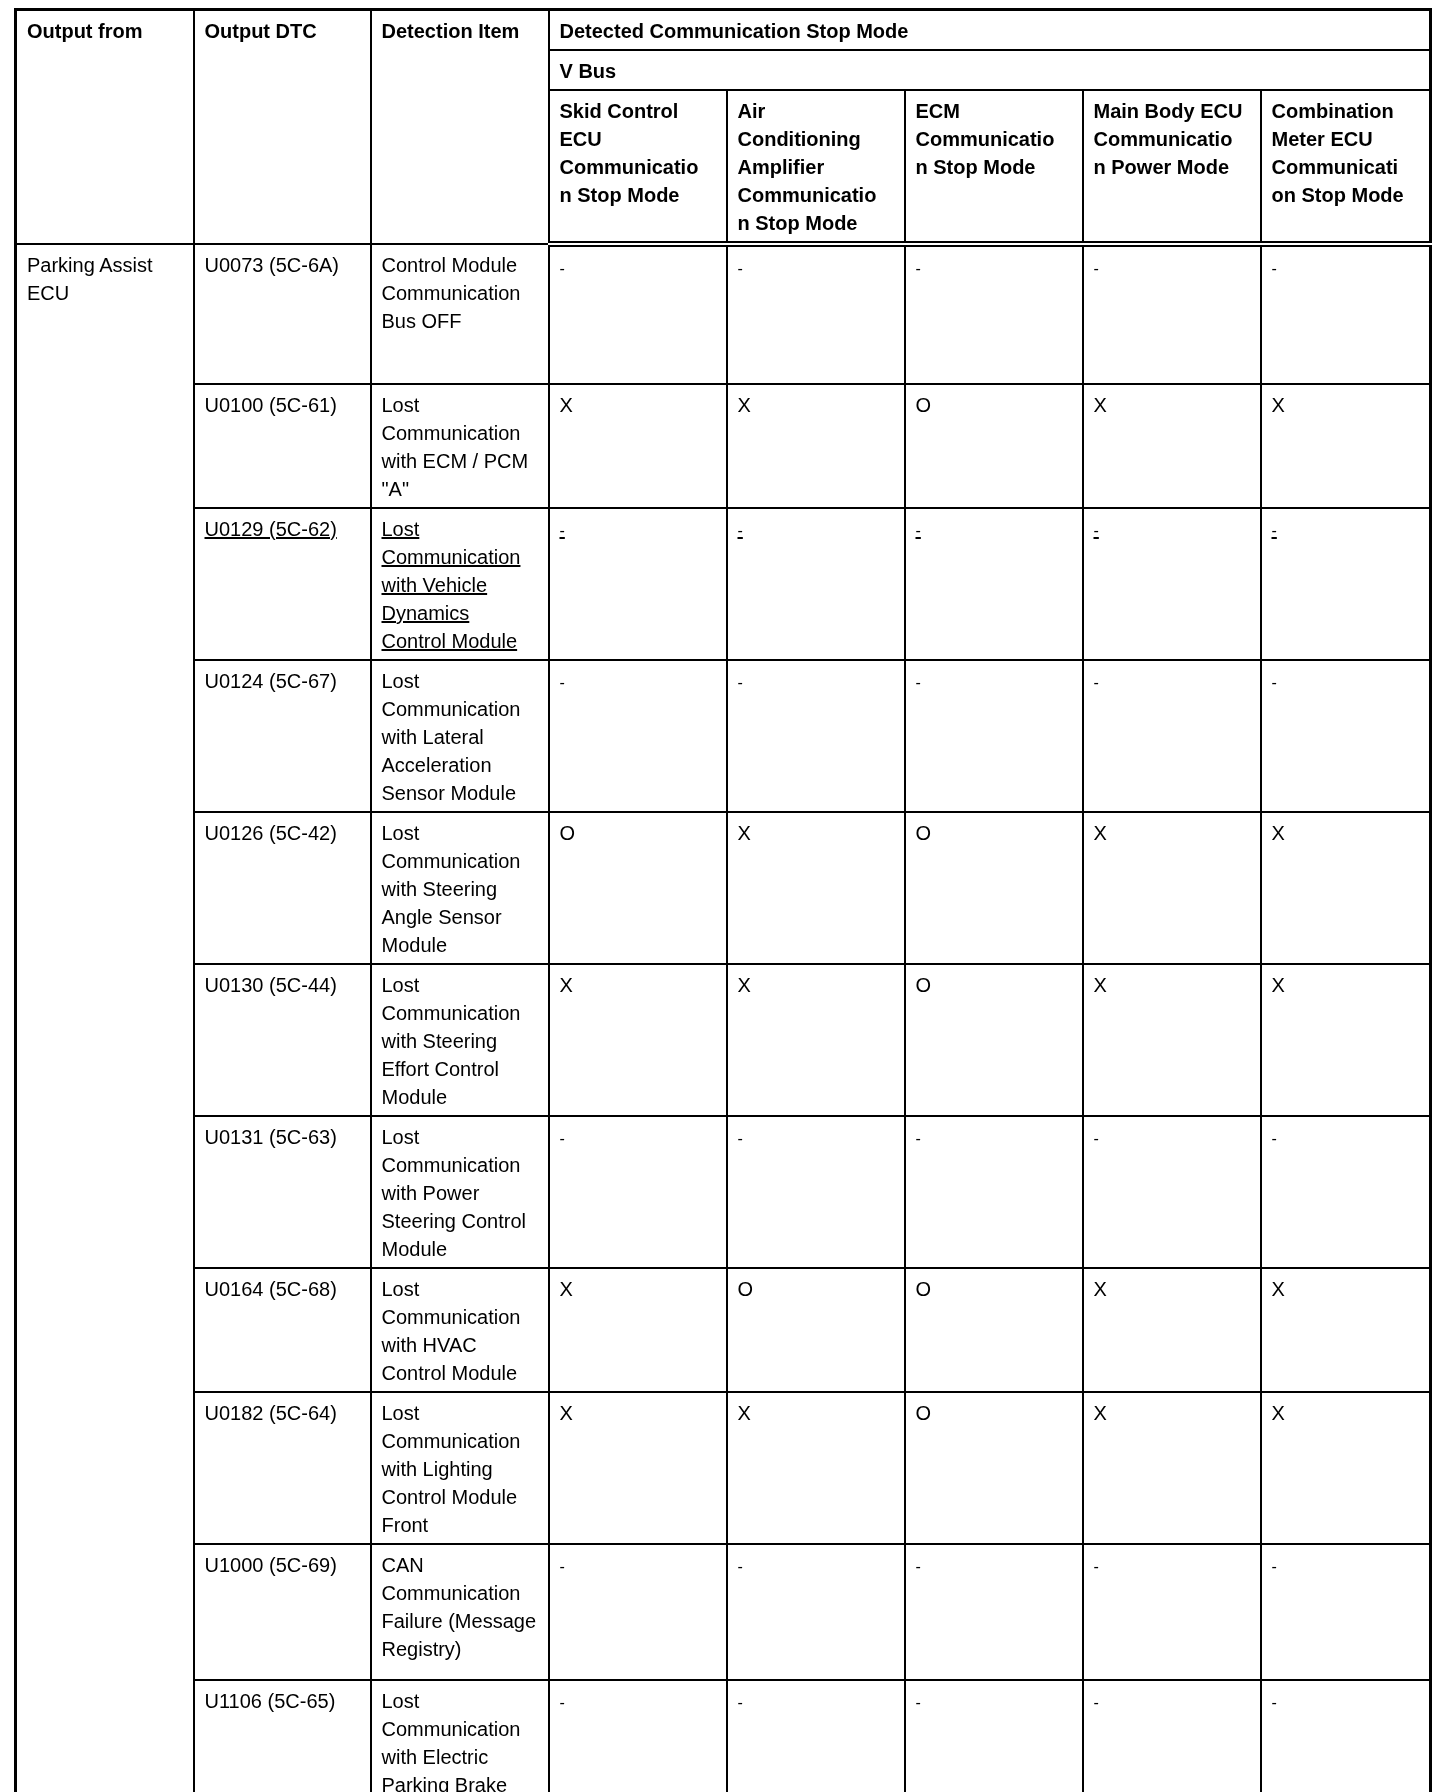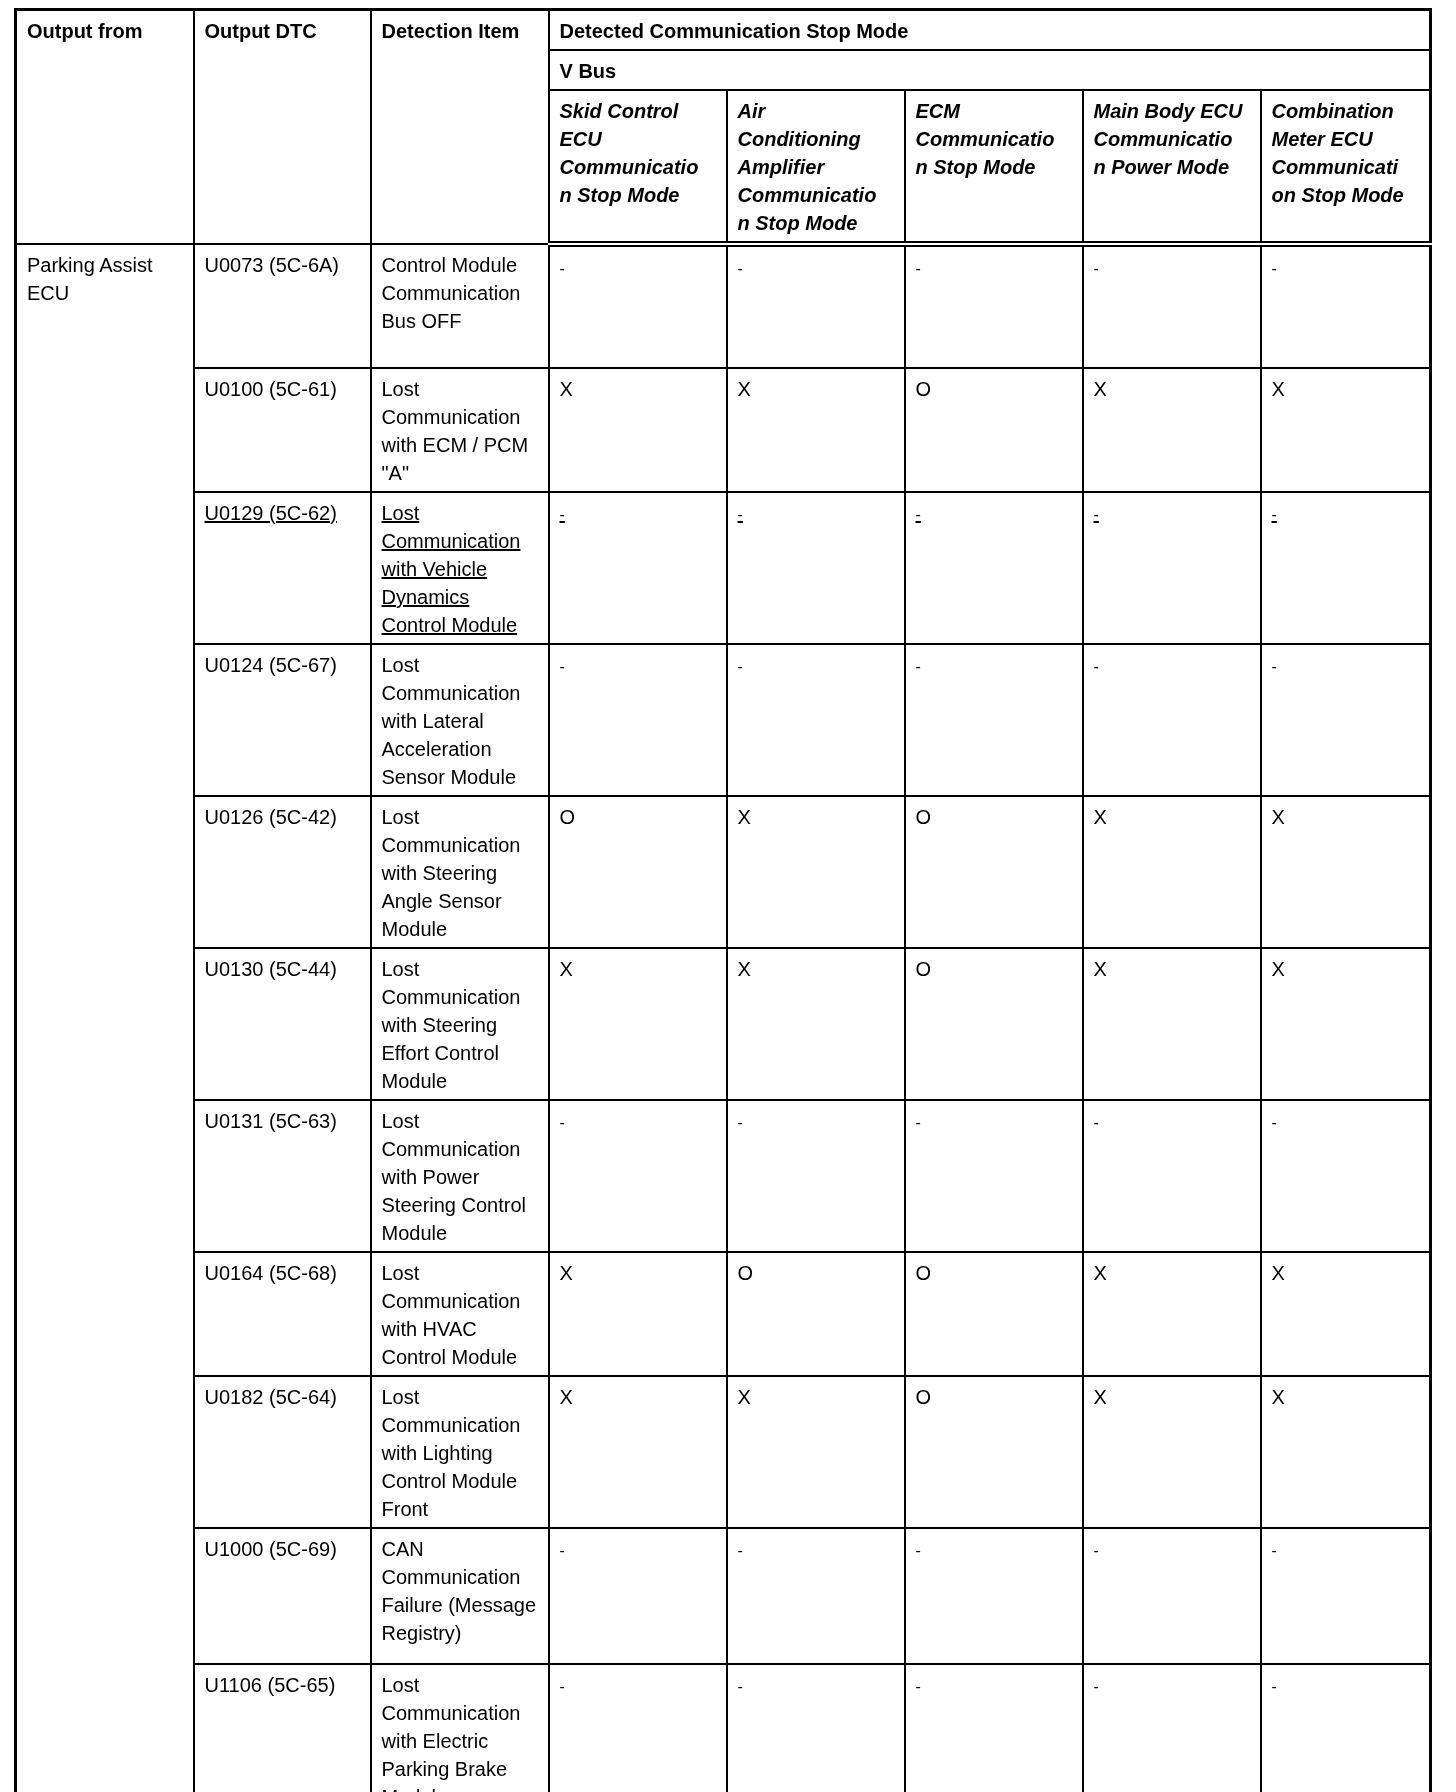--- a/index.html
+++ b/index.html
@@ -12,21 +12,21 @@
   }
   table.dtc td, table.dtc th {
     border: 2px solid #000; vertical-align: top; text-align: left;
     padding: 6px 10px 4px 10px; font-size: 20px; line-height: 28px;
     word-wrap: break-word; overflow-wrap: anywhere;
   }
   table.dtc th { font-weight: bold; }
   tr.hdr-last th { border-bottom: 6px double #000; }
   tr.h1 th { height: 27px; }
   tr.h2 th { height: 27px; }
-  tr.h3 th { height: 138px; font-style: italic; }
+  tr.h3 th { height: 138px; }
   .mark { font-size: 20px; }
   .dash { font-size: 16px; }
   col.c1 { width: 178px; } col.c2 { width: 177px; } col.c3 { width: 178px; }
   col.c4, col.c5, col.c6, col.c7 { width: 178px; } col.c8 { width: 170px; }
 </style>
 </head>
 <body>
 
 <table class="dtc">
   <colgroup>
@@ -52,21 +52,21 @@
     <tr class="h3 hdr-last">
       <th>Skid Control ECU Communicatio n Stop Mode</th>
       <th>Air Conditioning Amplifier Communicatio n Stop Mode</th>
       <th>ECM Communicatio n Stop Mode</th>
       <th>Main Body ECU Communicatio n Power Mode</th>
       <th>Combination Meter ECU Communicati on Stop Mode</th>
     </tr>
 
   </thead>
   <tbody id="tbody">
-      <tr style="height: 124px;">
+      <tr style="height: 140px;">
         <td rowspan="11">Parking Assist ECU</td>
         <td>U0073 (5C-6A)</td>
         <td>Control Module Communication Bus OFF</td>
         <td><span class="dash">-</span></td>
         <td><span class="dash">-</span></td>
         <td><span class="dash">-</span></td>
         <td><span class="dash">-</span></td>
         <td><span class="dash">-</span></td>
       </tr>
       <tr style="height: 122px;">

